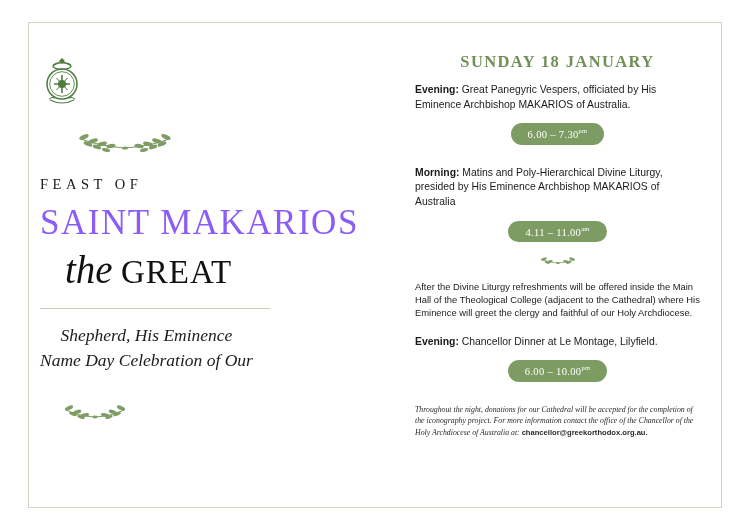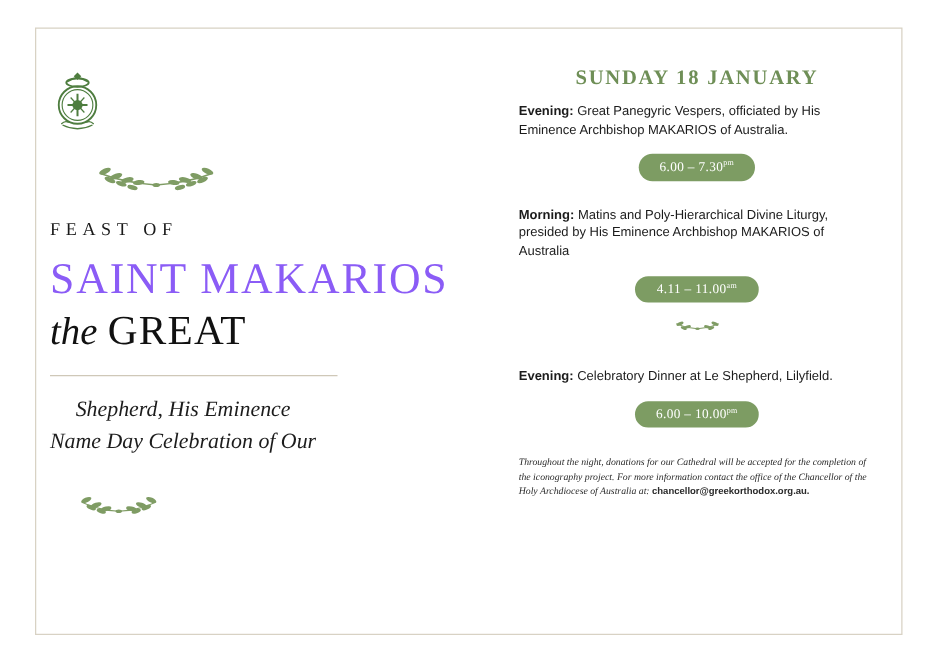--- a/index.html
+++ b/index.html
@@ -69,21 +69,22 @@
   }
   .the-great {
     margin-top: 4px;
     font-family: "Liberation Serif", serif;
     font-size: 33px;
     color: #111111;
     white-space: nowrap;
   }
   .the-great .ital {
     font-style: italic;
-    font-size: 31px;
+    font-size: 39px;
+    margin-left: 25px;
   }
   .the-great .caps {
     letter-spacing: 1px;
   }
   .rule {
     margin-top: 16px;
     width: 230px;
     height: 1px;
     background: #cfc8b8;
   }
@@ -272,23 +273,24 @@
           <ellipse cx="22" cy="6.5" rx="2.8" ry="1.2" transform="rotate(-16 22 6.5)"></ellipse>
           <ellipse cx="19" cy="7.5" rx="2.6" ry="1.1" transform="rotate(20 19 7.5)"></ellipse>
           <ellipse cx="44" cy="4" rx="3" ry="1.3" transform="rotate(24 44 4)"></ellipse>
           <ellipse cx="38" cy="6.5" rx="2.8" ry="1.2" transform="rotate(16 38 6.5)"></ellipse>
           <ellipse cx="41" cy="7.5" rx="2.6" ry="1.1" transform="rotate(-20 41 7.5)"></ellipse>
           <ellipse cx="30" cy="8" rx="1.8" ry="1"></ellipse>
         </g>
       </svg>
     </div>
 
+    <p class="note-text">After the Divine Liturgy refreshments will be offered inside the Main Hall of the Theological College (adjacent to the Cathedral) where His Eminence will greet the clergy and faithful of our Holy Archdiocese.</p>
 
     <div class="block-gap-b"></div>
 
-    <p class="event-text"><span class="lead">Evening:</span><span> Celebratory Dinner at Le Shepherd, Lilyfield.</span></p>
+    <p class="event-text"><span class="lead">Evening:</span><span> Chancellor Dinner at Le Montage, Lilyfield.</span></p>
     <div class="time-pill-wrap">
       <div class="time-pill"><span>6.00 – 10.00</span><sup>pm</sup></div>
     </div>
 
     <p class="footer-note"><span>Throughout the night, donations for our Cathedral will be accepted for the completion of the iconography project. For more information contact the office of the Chancellor of the Holy Archdiocese of Australia at: </span><span class="email">chancellor@greekorthodox.org.au.</span></p>
   </div>
 </div>
 
 </body></html>

